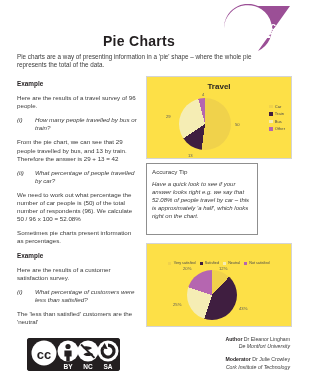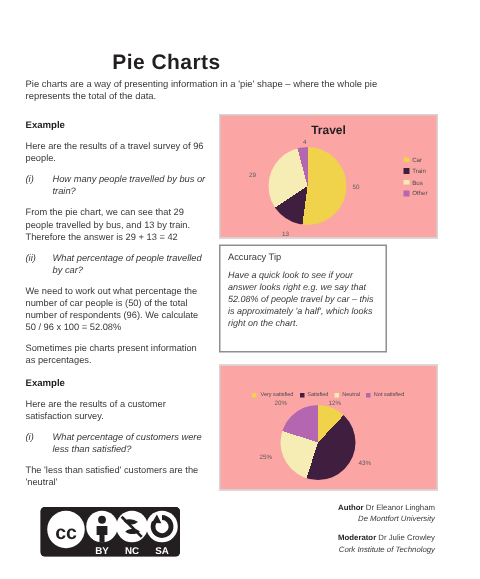--- a/index.html
+++ b/index.html
@@ -19,20 +19,21 @@
     width:74px; height:56px;
   }
   .logo svg{display:block;}
 
   
   .title{
     position:absolute; top:33px; left:0; width:222px;
     text-align:center;
     font-size:14px; font-weight:bold; letter-spacing:.3px;
     color:#231f20;
+    padding-left:28px;
   }
 
   
   .intro{
     position:absolute; top:53px; left:17px; width:250px;
     font-size:6.3px; line-height:8.2px; color:#3a3a3a;
   }
 
   
   .col-left{
@@ -42,21 +43,21 @@
   .col-left p{margin:0 0 6px 0;}
   .h-example{font-weight:bold; font-size:6.4px; margin:0 0 5px 0; color:#231f20;}
   .qrow{display:flex; margin:0 0 6px 0;}
   .qnum{width:18px; flex:0 0 18px; font-style:italic;}
   .qtext{font-style:italic; flex:1;}
 
   
   .panel{
     position:absolute;
     border:1px solid #d4d4d4;
-    background:#fca5a5;
+    background:#fde047;
     box-sizing:border-box;
   }
   #travel-panel{ top:76px; left:146px; width:146px; height:83px; }
   #sat-panel  { top:243px; left:146px; width:146px; height:84px; }
 
   .chart-title{
     text-align:center; font-weight:bold; color:#231f20;
   }
   #travel-panel .chart-title{font-size:8px; margin-top:5px;}
   #sat-panel .chart-title{font-size:8px; margin-top:4px;}
@@ -110,20 +111,29 @@
   }
   .credits .blk{margin-bottom:6px;}
   .credits b{color:#231f20;}
   .credits .it{font-style:italic;}
 </style>
 </head>
 <body>
 
 <div class="page">
 
+  <div class="logo">
+    <svg width="74" height="56" viewBox="0 0 74 56">
+      <path d="M6 24 A24 24 0 1 1 40 47 L72 2 L72 2 C72 2 56 2 40 2 A24 24 0 0 0 6 24 Z" fill="#9b4f96"></path>
+      <path d="M14 30 l4 7 l6 -22" stroke="#ffffff" stroke-width="2.2" fill="none" stroke-linecap="round" stroke-linejoin="round"></path>
+      <text x="24" y="34" font-family="Liberation Sans, sans-serif" font-size="20" font-weight="bold" fill="#ffffff">ML</text>
+      <text x="52" y="26" font-family="Liberation Sans, sans-serif" font-size="11" font-weight="bold" fill="#ffffff">c</text>
+      <rect x="51" y="29" width="12" height="1.6" fill="#ffffff"></rect>
+    </svg>
+  </div>
 
   <div class="title">Pie Charts</div>
 
   <div class="intro">Pie charts are a way of presenting information in a 'pie' shape – where the whole pie represents the total of the data.</div>
 
   <div class="col-left">
     <p class="h-example">Example</p>
     <p>Here are the results of a travel survey of 96 people.</p>
     <div class="qrow">
       <div class="qnum">(i)</div>

